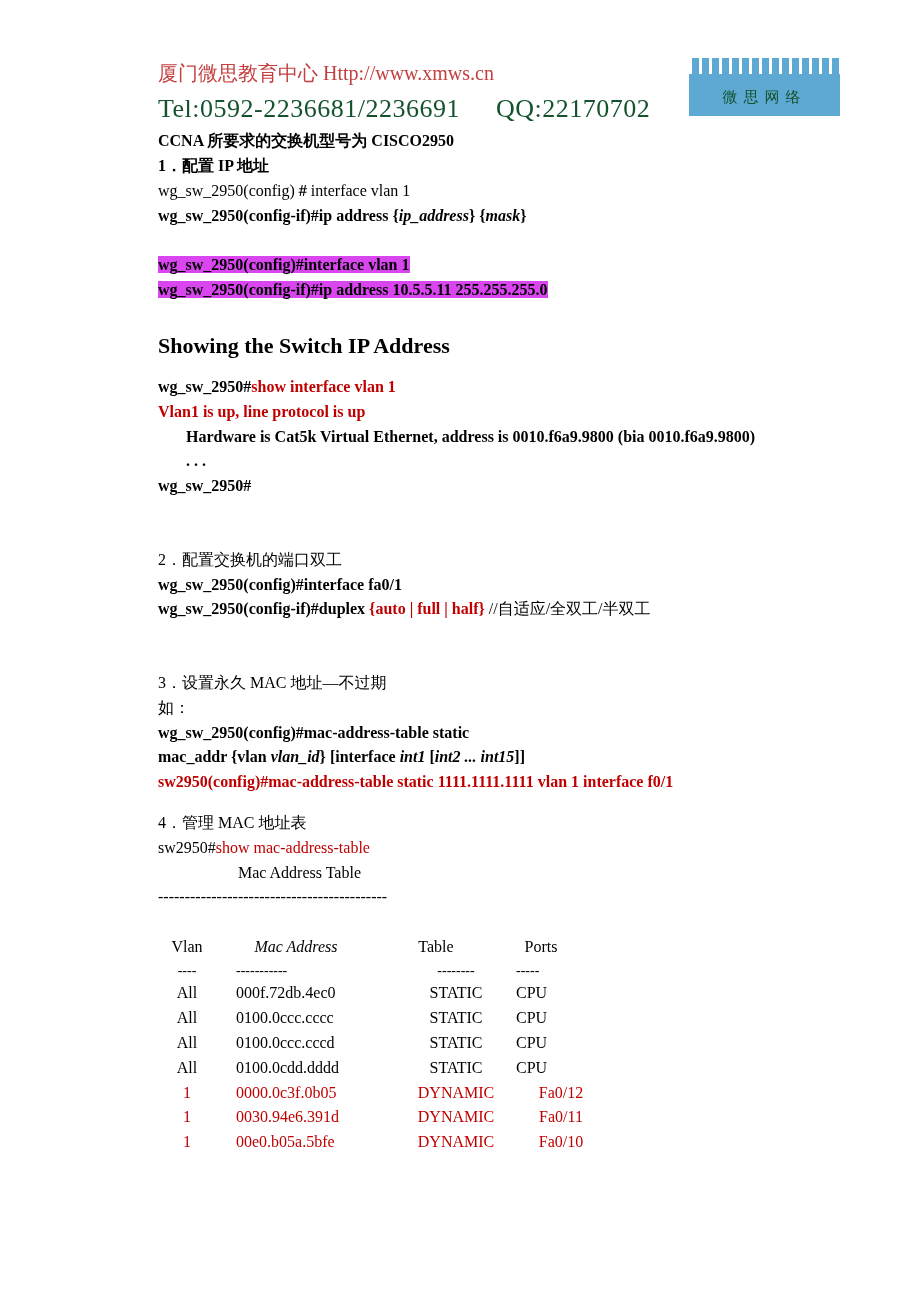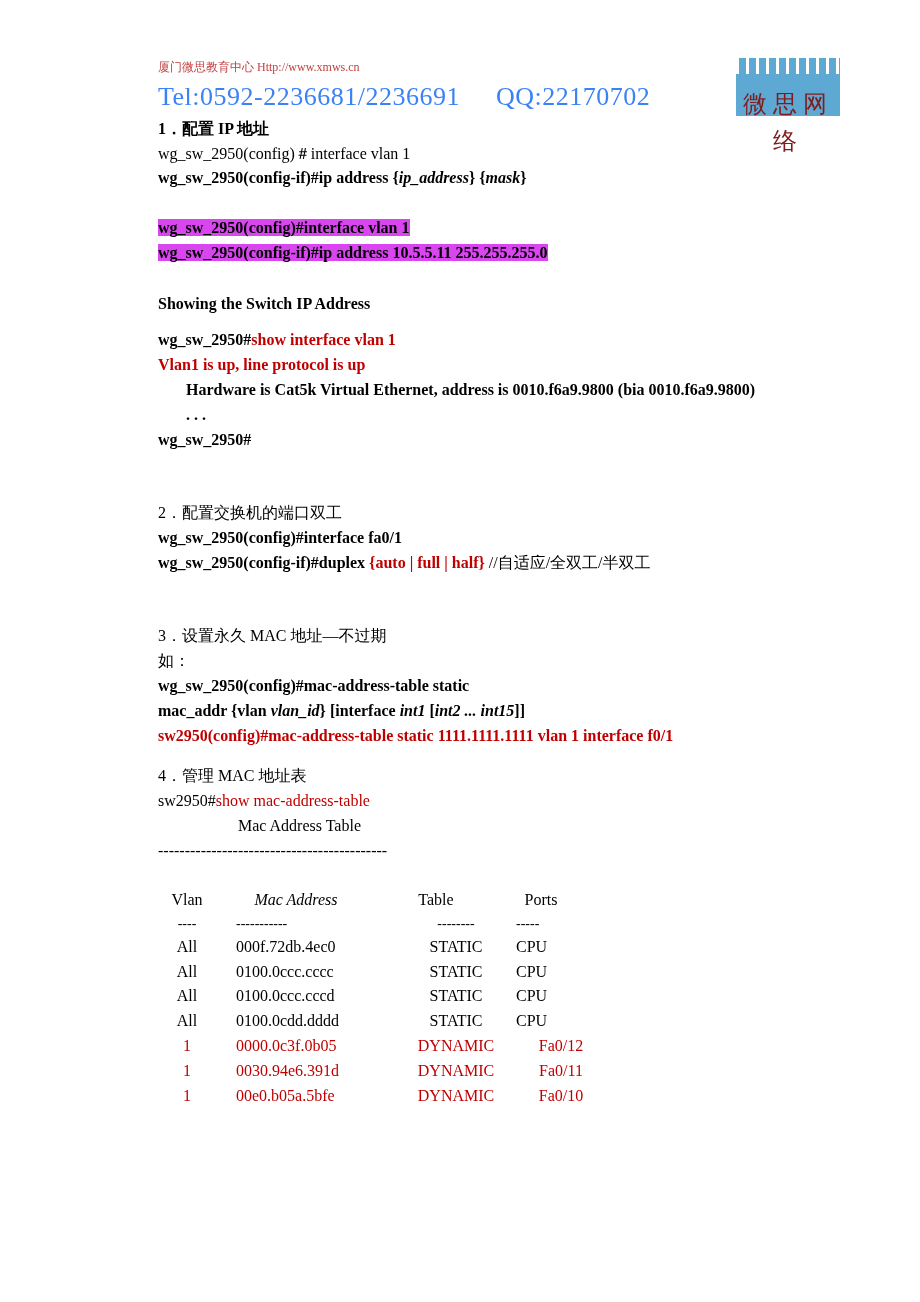--- a/index.html
+++ b/index.html
@@ -12,43 +12,43 @@
   }
   .page {
     padding: 58px 80px 60px 158px;
     width: 682px;
     box-sizing: content-box;
     font-size: 16px;
     line-height: 1.55;
   }
   .hdr-row { display: flex; justify-content: space-between; align-items: flex-start; }
   .hdr-left { }
-  .hdr1 { color: #c24040; font-size: 12px; }
-  .hdr2 { color: #3b82f6; font-size: 26px; letter-spacing: .5px; }
+  .hdr1 { color: #c24040; font-size: 20px; }
+  .hdr2 { color: #14532d; font-size: 26px; letter-spacing: .5px; }
   .hdr2 .gap { display:inline-block; width: 36px; }
   .logo {
-    width: 104px; height: 58px;
+    width: 151px; height: 58px;
     background: #5ea9d4;
-    color: #7f1d1d;
+    color: #14532d;
     position: relative;
     text-align: center;
     font-family: "SimSun","KaiTi",serif;
-    font-size: 24px;
+    font-size: 15px;
     letter-spacing: 6px;
     box-sizing: border-box;
     padding-top: 28px;
   }
   .logo .teeth {
     position: absolute; top:0; left:0; right:0; height:16px;
     background-image: repeating-linear-gradient(90deg, #fff 0 3px, #5ea9d4 3px 10px);
   }
   .bold { font-weight: bold; }
   .red  { color: #c00000; }
   .hl   { background: #d946ef; font-weight: bold; display:inline; }
-  h2.sect { font-size: 16px; font-weight: bold; margin: 26px 0 12px 0; }
+  h2.sect { font-size: 22px; font-weight: bold; margin: 26px 0 12px 0; }
   .indent { padding-left: 28px; }
   .dash-line { letter-spacing: 0; }
   .block { margin-top: 24px; }
   .mactable { font-family: "Times New Roman", serif; }
   .mactable .row { display:flex; }
   .mactable .c1 { width: 58px; text-align:center; }
   .mactable .c2 { width: 160px; }
   .mactable .c3 { width: 120px; text-align:center;}
   .mactable .c4 { width: 90px; }
   .mactable .hdrrow .c2 { text-align:center;font-style:italic; }
@@ -70,20 +70,21 @@
       <div class="hdr2">
         <span>Tel:0592-2236681/2236691</span><span class="gap"></span><span>QQ:22170702</span>
       </div>
     </div>
     <div class="logo">
       <div class="teeth"></div>
       <span>微思网络</span>
     </div>
   </div>
 
+  <div class="bold">CCNA 所要求的交换机型号为 CISCO2950</div>
   <div class="bold">1．配置 IP 地址</div>
   <div>wg_sw_2950(config)＃interface vlan 1</div>
   <div class="bold">
     <span>wg_sw_2950(config-if)#ip address {</span><i>ip_address</i><span>} {</span><i>mask</i><span>}</span>
   </div>
   <br>
   <div><span class="hl">wg_sw_2950(config)#interface vlan 1</span></div>
   <div><span class="hl">wg_sw_2950(config-if)#ip address 10.5.5.11 255.255.255.0</span></div>
 
   <h2 class="sect">Showing the Switch IP Address</h2>

